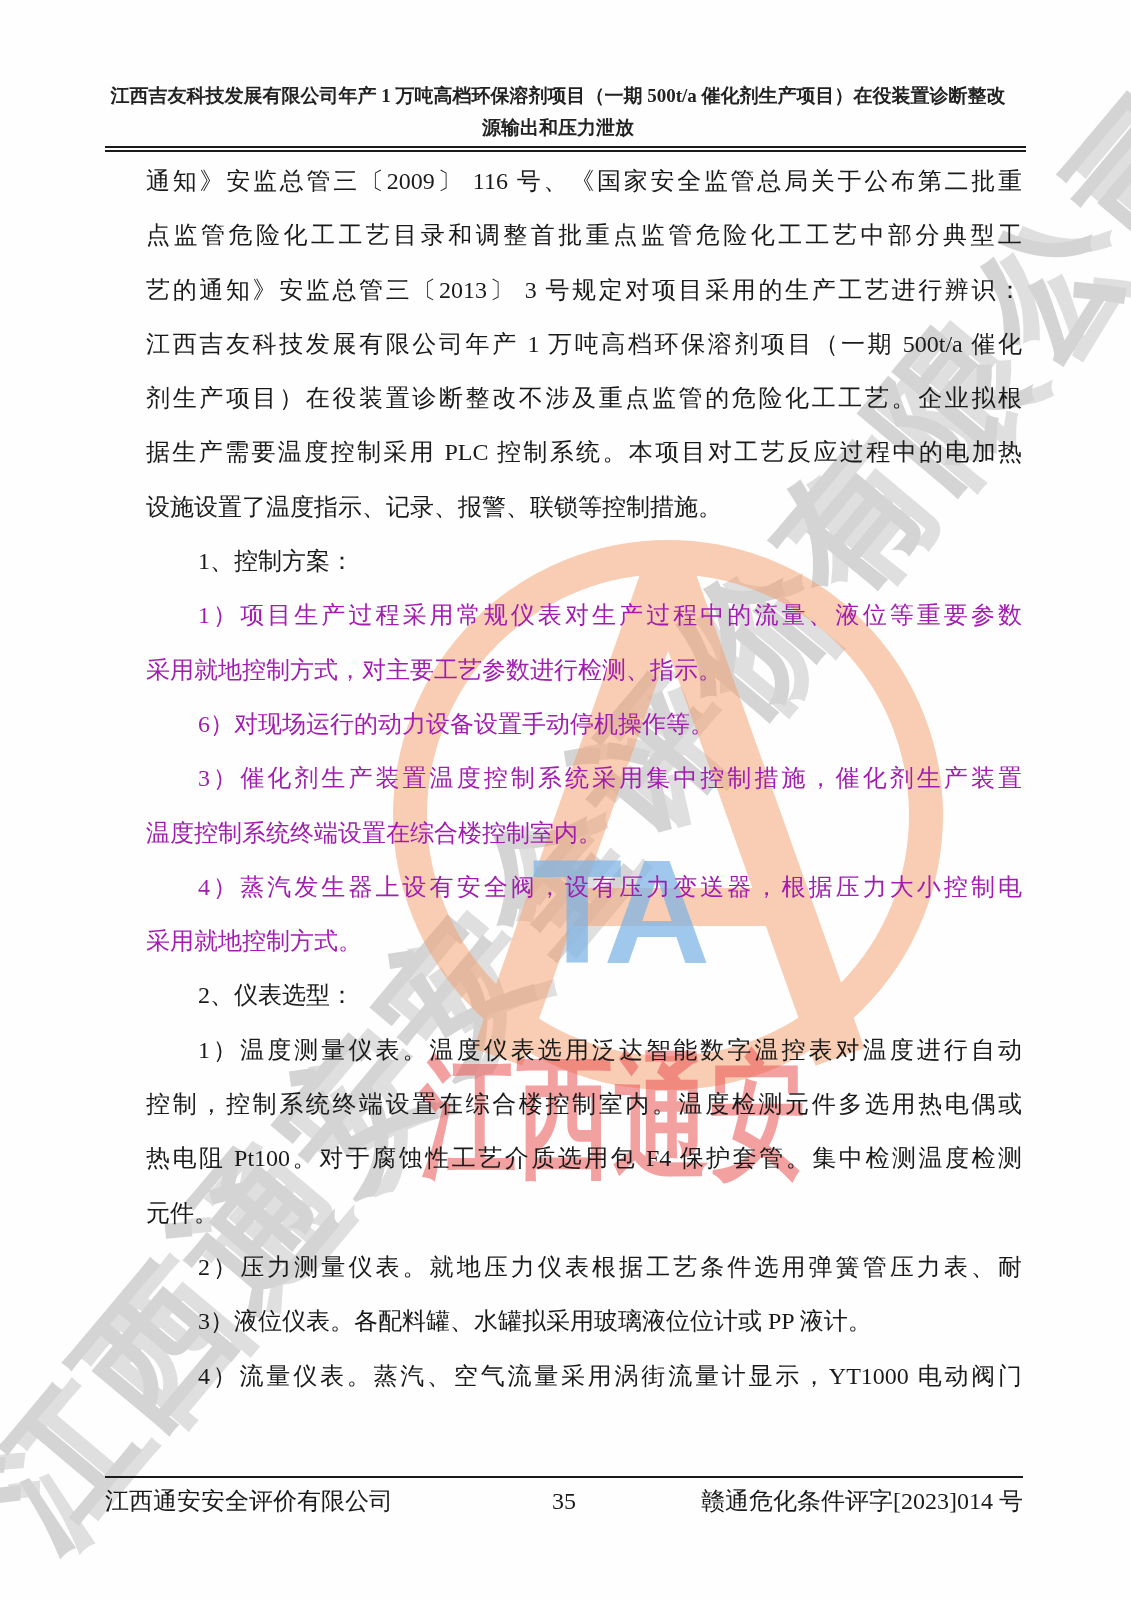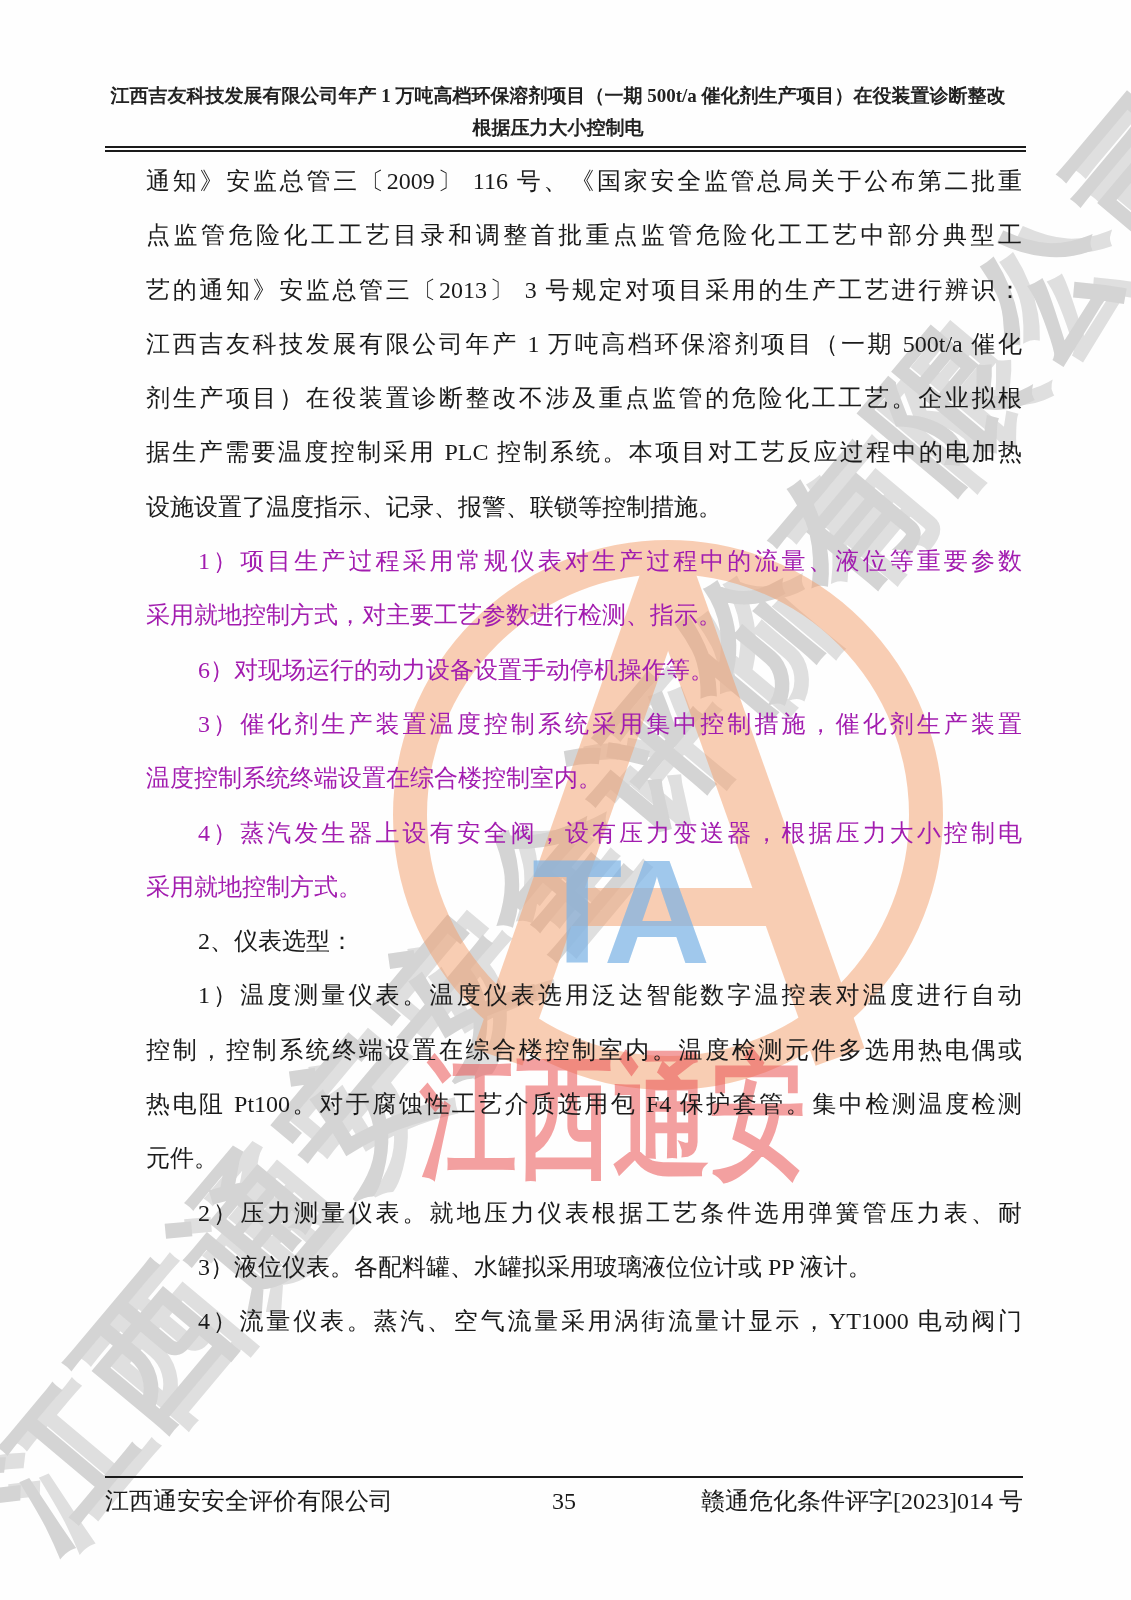--- a/index.html
+++ b/index.html
@@ -72,32 +72,33 @@
       <path d="M278 38 L108 522" fill="none" stroke="var(--emblem,#F49E6A)" stroke-width="52"></path>
       <path d="M278 38 L450 522" fill="none" stroke="var(--emblem,#F49E6A)" stroke-width="52"></path>
       <path d="M178 372 L382 372" fill="none" stroke="var(--emblem,#F49E6A)" stroke-width="38"></path>
     </svg>
     <div class="wm-ta">TA</div>
     <div class="wm-brand">江西通安</div>
   </div>
 
   <div class="header">
     <div class="h-line">江西吉友科技发展有限公司年产 1 万吨高档环保溶剂项目（一期 500t/a 催化剂生产项目）在役装置诊断整改</div>
-    <div class="h-line">根据压力大小控制电</div>
+    <div class="h-line">源输出和压力泄放</div>
   </div>
   <div class="header-rule"></div>
 
   <div class="body-text">
       <div class="line fill">通知》安监总管三〔2009〕 116 号、《国家安全监管总局关于公布第二批重</div>
       <div class="line fill">点监管危险化工工艺目录和调整首批重点监管危险化工工艺中部分典型工</div>
       <div class="line fill">艺的通知》安监总管三〔2013〕 3 号规定对项目采用的生产工艺进行辨识：</div>
       <div class="line fill">江西吉友科技发展有限公司年产 1 万吨高档环保溶剂项目（一期 500t/a 催化</div>
       <div class="line fill">剂生产项目）在役装置诊断整改不涉及重点监管的危险化工工艺。企业拟根</div>
       <div class="line fill">据生产需要温度控制采用 PLC 控制系统。本项目对工艺反应过程中的电加热</div>
       <div class="line">设施设置了温度指示、记录、报警、联锁等控制措施。</div>
+      <div class="line indent">1、控制方案：</div>
       <div class="line red indent fill">1）项目生产过程采用常规仪表对生产过程中的流量、液位等重要参数</div>
       <div class="line red">采用就地控制方式，对主要工艺参数进行检测、指示。</div>
       <div class="line red indent">6）对现场运行的动力设备设置手动停机操作等。</div>
       <div class="line red indent fill">3）催化剂生产装置温度控制系统采用集中控制措施，催化剂生产装置</div>
       <div class="line red">温度控制系统终端设置在综合楼控制室内。</div>
       <div class="line red indent fill">4）蒸汽发生器上设有安全阀，设有压力变送器，根据压力大小控制电</div>
       <div class="line red">采用就地控制方式。</div>
       <div class="line indent">2、仪表选型：</div>
       <div class="line indent fill">1）温度测量仪表。温度仪表选用泛达智能数字温控表对温度进行自动</div>
       <div class="line fill">控制，控制系统终端设置在综合楼控制室内。温度检测元件多选用热电偶或</div>

